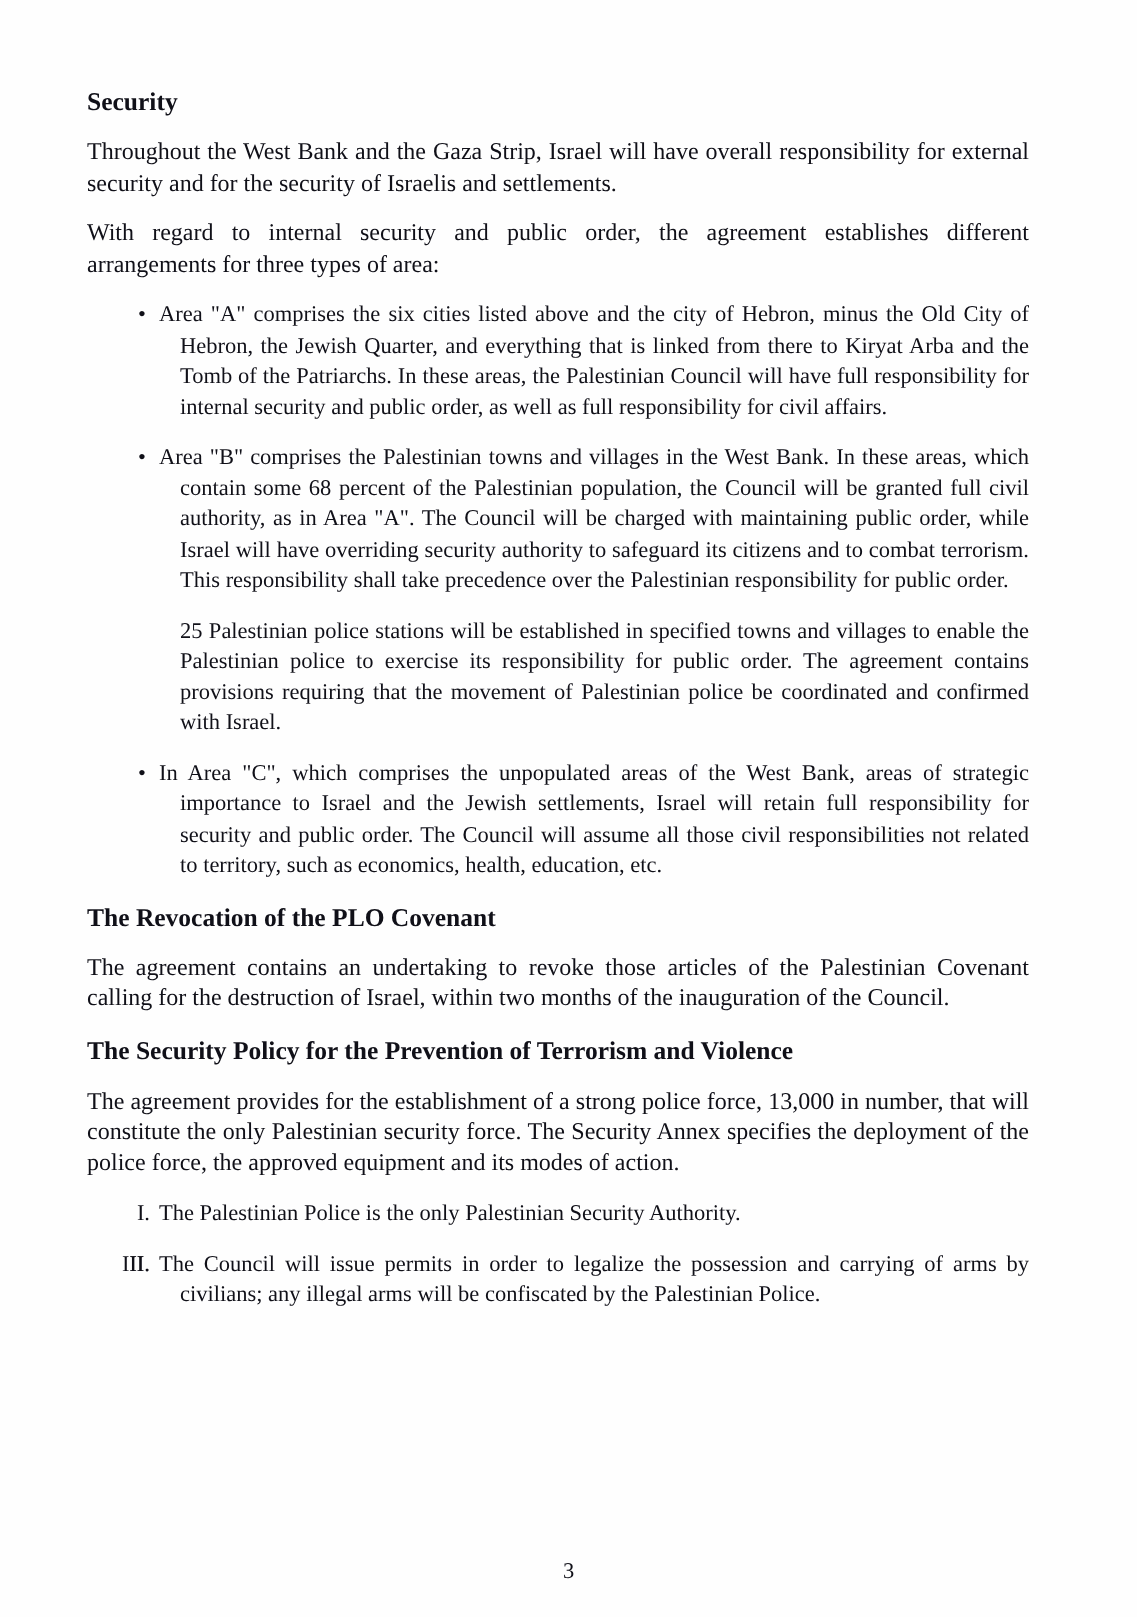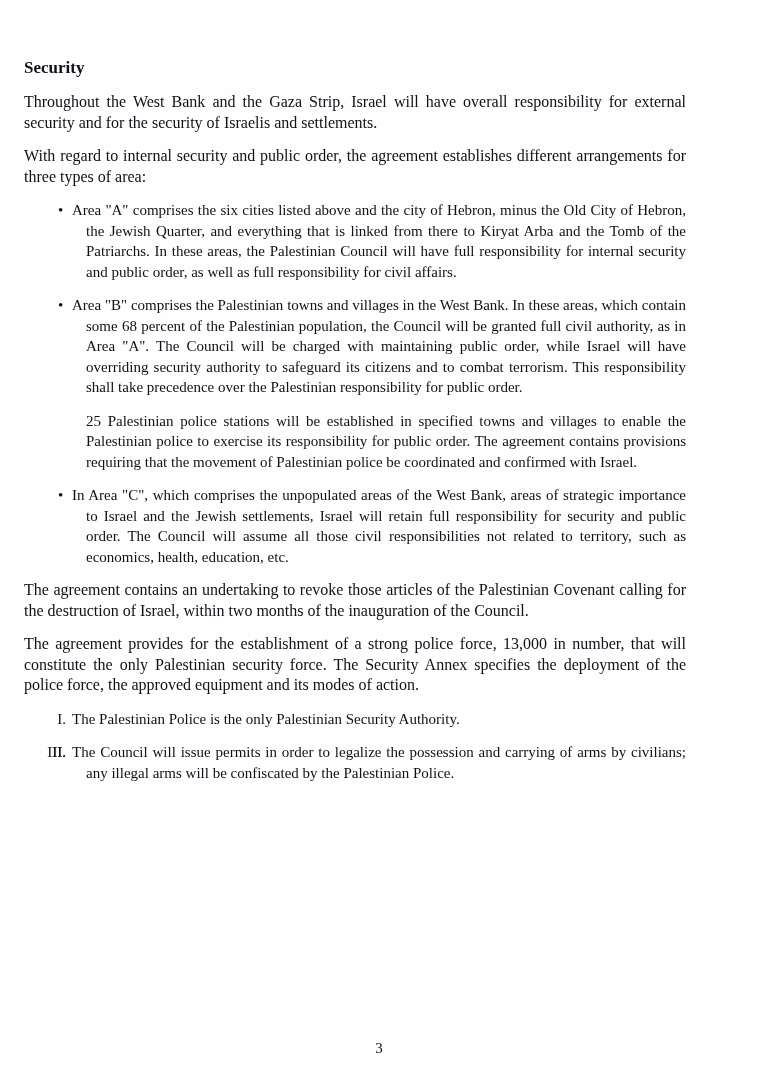--- a/index.html
+++ b/index.html
@@ -8,21 +8,21 @@
     width: 758px;
     height: 1078px;
     position: relative;
     font-family: "Liberation Serif", "DejaVu Serif", serif;
     color: #101018;
   }
   .page {
     position: absolute;
     inset: 0;
     background: #fefefe;
-    padding: 57px 72px 0 24px;
+    padding: 57px 72px 0 58px;
   }
   .body-para {
     font-size: 16px;
     line-height: 20.5px;
     text-align: justify;
     margin-bottom: 13px;
   }
   h2.section-heading {
     font-size: 17px;
     line-height: 22px;
@@ -97,23 +97,25 @@
     <span class="marker">•</span>
     <span>Area "B" comprises the Palestinian towns and villages in the West Bank. In these areas, which contain some 68 percent of the Palestinian population, the Council will be granted full civil authority, as in Area "A". The Council will be charged with maintaining public order, while Israel will have overriding security authority to safeguard its citizens and to combat terrorism. This responsibility shall take precedence over the Palestinian responsibility for public order.</span>
     <div class="continuation">25 Palestinian police stations will be established in specified towns and villages to enable the Palestinian police to exercise its responsibility for public order. The agreement contains provisions requiring that the movement of Palestinian police be coordinated and confirmed with Israel.</div>
   </div>
 
   <div class="bullet-item">
     <span class="marker">•</span>
     <span>In Area "C", which comprises the unpopulated areas of the West Bank, areas of strategic importance to Israel and the Jewish settlements, Israel will retain full responsibility for security and public order. The Council will assume all those civil responsibilities not related to territory, such as economics, health, education, etc.</span>
   </div>
 
+  <h2 class="section-heading">The Revocation of the PLO Covenant</h2>
 
   <p class="body-para">The agreement contains an undertaking to revoke those articles of the Palestinian Covenant calling for the destruction of Israel, within two months of the inauguration of the Council.</p>
 
+  <h2 class="section-heading">The Security Policy for the Prevention of Terrorism and Violence</h2>
 
   <p class="body-para">The agreement provides for the establishment of a strong police force, 13,000 in number, that will constitute the only Palestinian security force. The Security Annex specifies the deployment of the police force, the approved equipment and its modes of action.</p>
 
 
   <div class="roman-item">
     <span class="num">I.</span>
     <span>The Palestinian Police is the only Palestinian Security Authority.</span>
   </div>
 
   <div class="roman-item">

